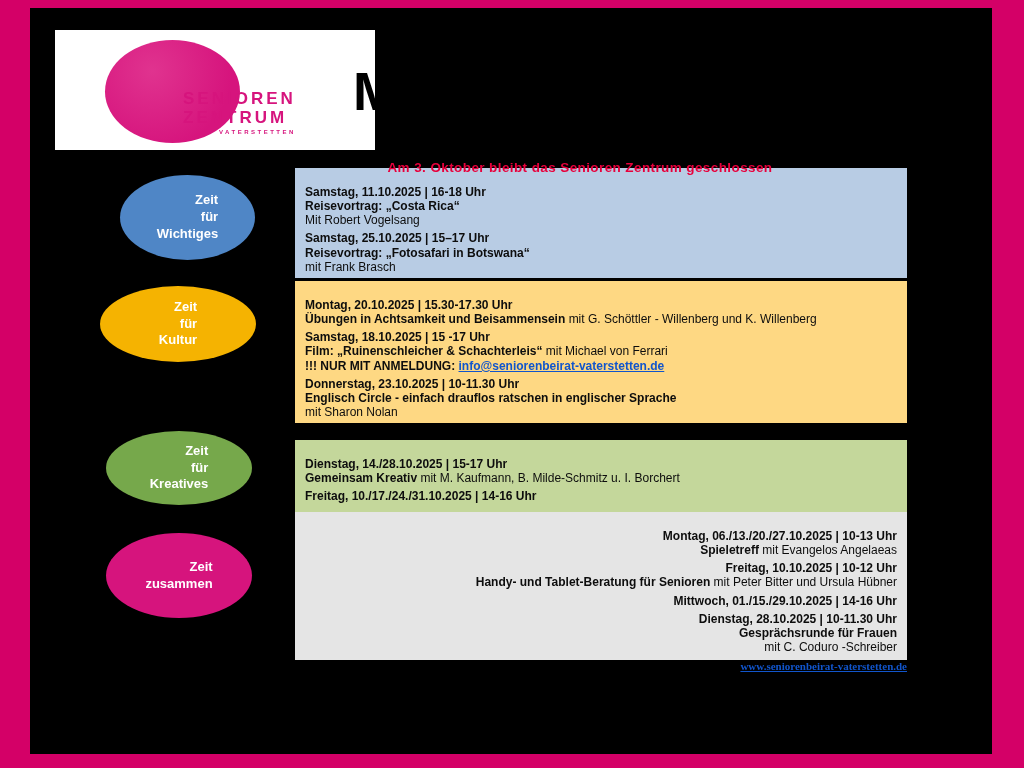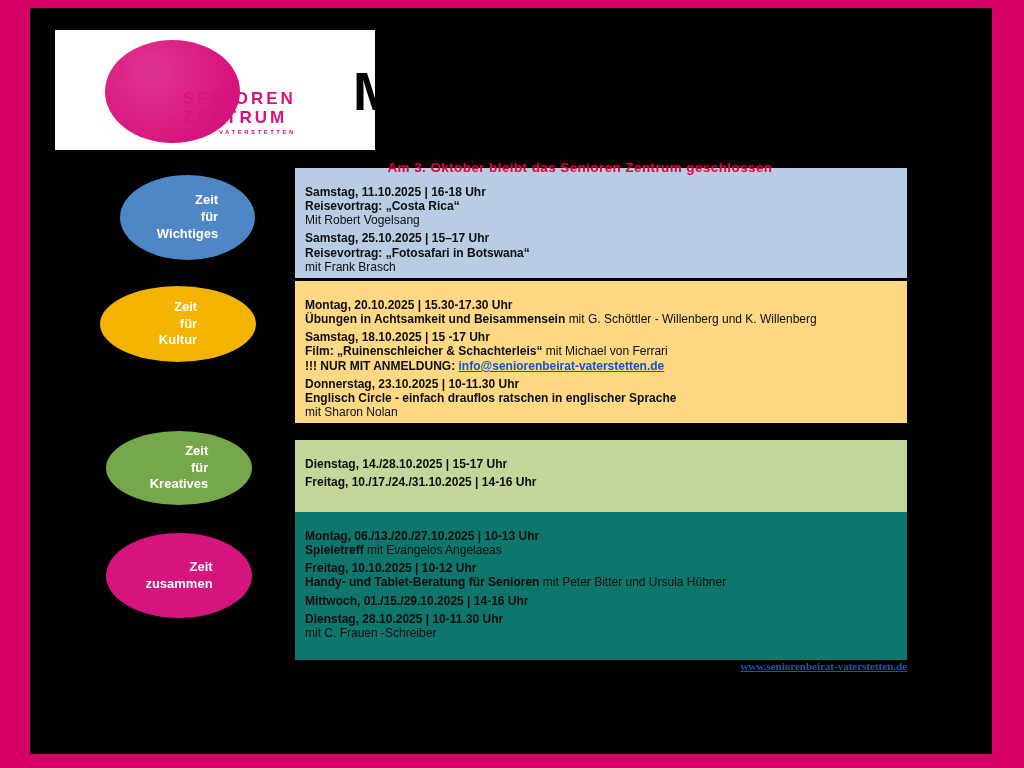--- a/index.html
+++ b/index.html
@@ -129,41 +129,43 @@
             <div class="title-line"><span class="ev-title">Englisch Circle  - einfach drauflos ratschen in englischer Sprache</span></div>
             <div class="presenter-line"><span class="ev-presenter">mit Sharon Nolan</span></div>
           </div>
         </div>
         <div class="badge badge-pos-kreatives" style="background: rgb(118, 168, 75);">Zeit
 für
 Kreatives</div>
         <div class="event-box pos-kreatives" style="background: rgb(196, 215, 155);">
           <div class="event">
             <div class="date-line"><span class="ev-date">Dienstag, 14./28.10.2025</span><span class="ev-sep"> |  </span><span class="ev-time">15-17 Uhr</span></div>
+            <div class="title-line"><span class="ev-title">Gemeinsam Kreativ</span> <span class="ev-presenter">mit M. Kaufmann, B. Milde-Schmitz u. I. Borchert</span></div>
           </div>
           <div class="event">
             <div class="date-line"><span class="ev-date">Freitag, 10./17./24./31.10.2025</span><span class="ev-sep"> |  </span><span class="ev-time">14-16 Uhr</span></div>
           </div>
         </div>
         <div class="badge badge-pos-zusammen" style="background: rgb(214, 20, 125);">Zeit
 zusammen</div>
-        <div class="event-box pos-zusammen" style="background: #0f766e;">
+        <div class="event-box pos-zusammen" style="background: #e5e5e5; text-align: right;">
           <div class="event">
             <div class="date-line"><span class="ev-date">Montag, 06./13./20./27.10.2025</span><span class="ev-sep"> |  </span><span class="ev-time">10-13 Uhr</span></div>
             <div class="title-line"><span class="ev-title">Spieletreff</span> <span class="ev-presenter">mit Evangelos Angelaeas</span></div>
           </div>
           <div class="event">
             <div class="date-line"><span class="ev-date">Freitag, 10.10.2025</span><span class="ev-sep"> |  </span><span class="ev-time">10-12 Uhr</span></div>
             <div class="title-line"><span class="ev-title">Handy- und Tablet-Beratung für Senioren</span> <span class="ev-presenter">mit Peter Bitter und Ursula Hübner</span></div>
           </div>
           <div class="event">
             <div class="date-line"><span class="ev-date">Mittwoch, 01./15./29.10.2025</span><span class="ev-sep"> |  </span><span class="ev-time">14-16 Uhr</span></div>
           </div>
           <div class="event">
             <div class="date-line"><span class="ev-date">Dienstag, 28.10.2025</span><span class="ev-sep"> |  </span><span class="ev-time">10-11.30 Uhr</span></div>
-            <div class="presenter-line"><span class="ev-presenter">mit C. Frauen -Schreiber</span></div>
+            <div class="title-line"><span class="ev-title">Gesprächsrunde für Frauen</span></div>
+            <div class="presenter-line"><span class="ev-presenter">mit C. Coduro -Schreiber</span></div>
           </div>
         </div>
       </div>
 
     <a class="footer-link">www.seniorenbeirat-vaterstetten.de</a>
   </div>
 </div>
 
 </body></html>

